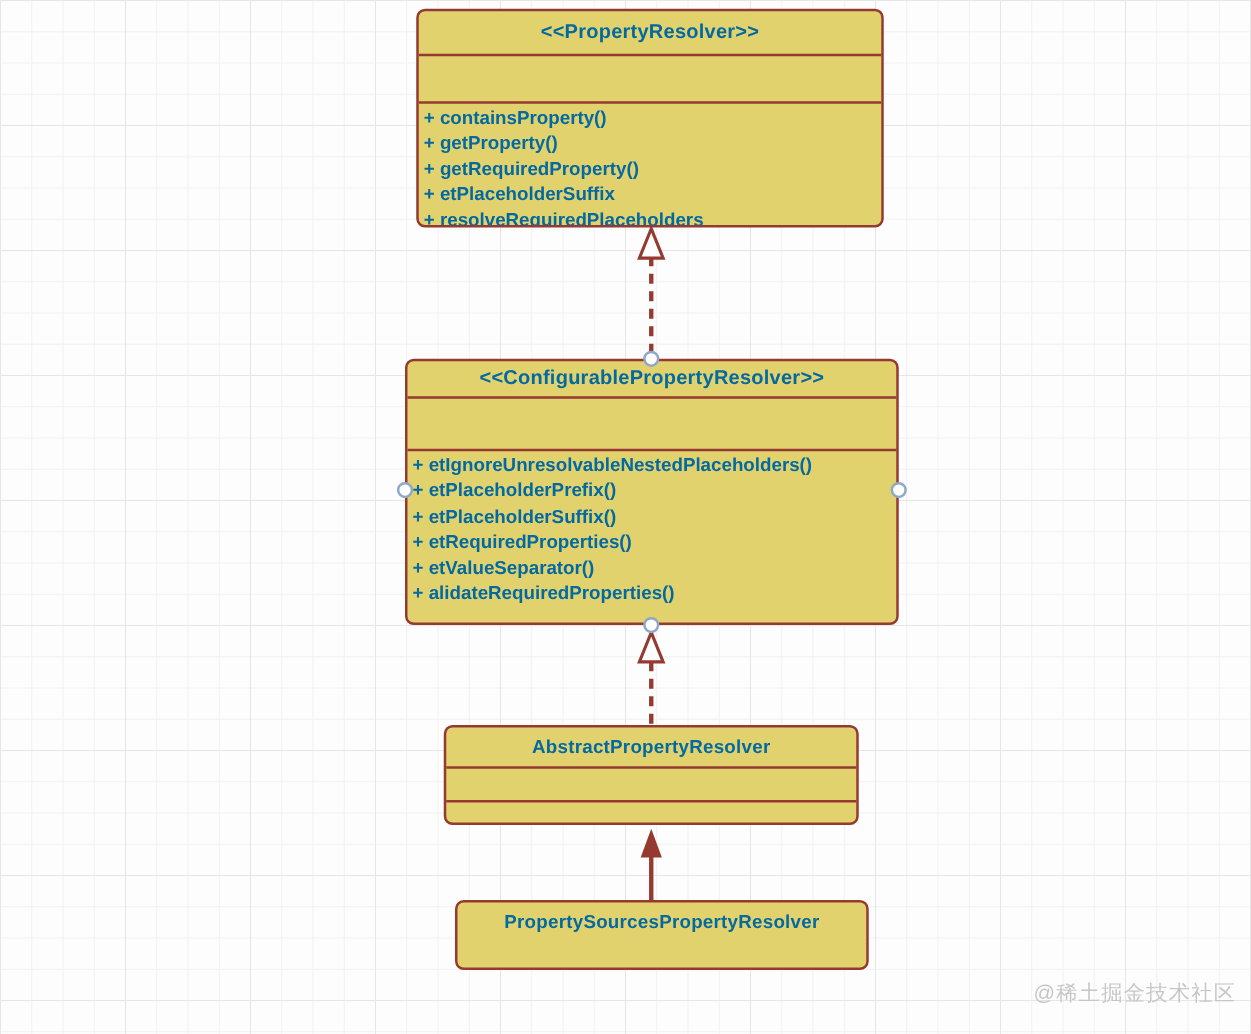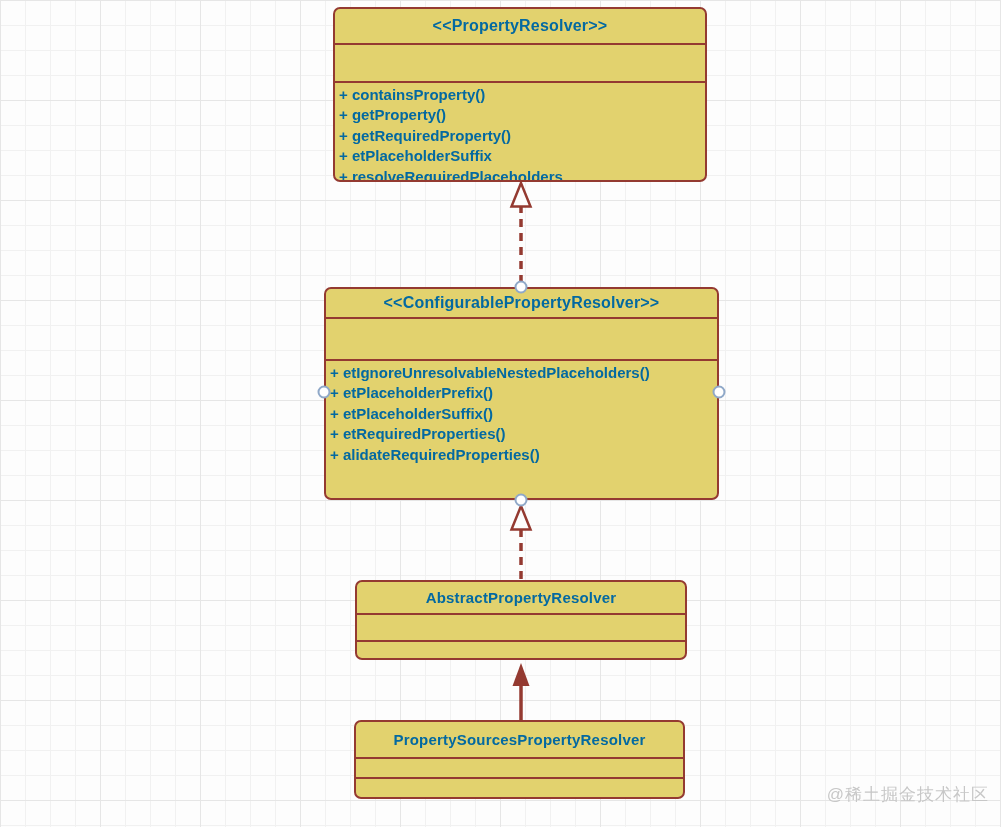--- a/index.html
+++ b/index.html
@@ -54,21 +54,21 @@
   
   #box-property-resolver        { left: 333px; top: 7px;   width: 374px; height: 175px; }
   #box-property-resolver .uml-title   { height: 34px; }
   #box-property-resolver .f1          { height: 36px; }
   #box-configurable             { left: 324px; top: 287px; width: 395px; height: 213px; }
   #box-configurable .uml-title        { height: 28px; }
   #box-configurable .f1               { height: 40px; }
   #box-abstract                 { left: 355px; top: 580px; width: 332px; height: 80px; }
   #box-abstract .uml-title            { height: 31px; font-size: 15px; }
   #box-abstract .f1                   { height: 25px; }
-  #box-sources                  { left: 354px; top: 720px; width: 331px; height: 79px; }
+  #box-sources                  { left: 364px; top: 720px; width: 331px; height: 56px; align-items: center; }
   #box-sources .uml-title             { height: 35px; font-size: 15px; }
   #box-sources .f1                    { height: 18px; }
 
   svg.overlay {
     position: absolute;
     left: 0; top: 0;
     width: 1001px; height: 827px;
     pointer-events: none;
   }
   .watermark {
@@ -102,20 +102,21 @@
   <div class="uml-class" id="box-configurable">
     <div class="uml-title">&lt;&lt;ConfigurablePropertyResolver&gt;&gt;</div>
     <div class="uml-sep"></div>
     <div class="uml-fields f1"></div>
     <div class="uml-sep"></div>
     <div class="uml-methods">
         <div class="method-line">+ etIgnoreUnresolvableNestedPlaceholders()</div>
         <div class="method-line">+ etPlaceholderPrefix()</div>
         <div class="method-line">+ etPlaceholderSuffix()</div>
         <div class="method-line">+ etRequiredProperties()</div>
+        <div class="method-line">+ etValueSeparator()</div>
         <div class="method-line">+ alidateRequiredProperties()</div>
       </div>
   </div>
 
   <div class="uml-class" id="box-abstract">
     <div class="uml-title">AbstractPropertyResolver</div>
     <div class="uml-sep"></div>
     <div class="uml-fields f1"></div>
     <div class="uml-sep"></div>
     <div class="uml-methods"></div>

